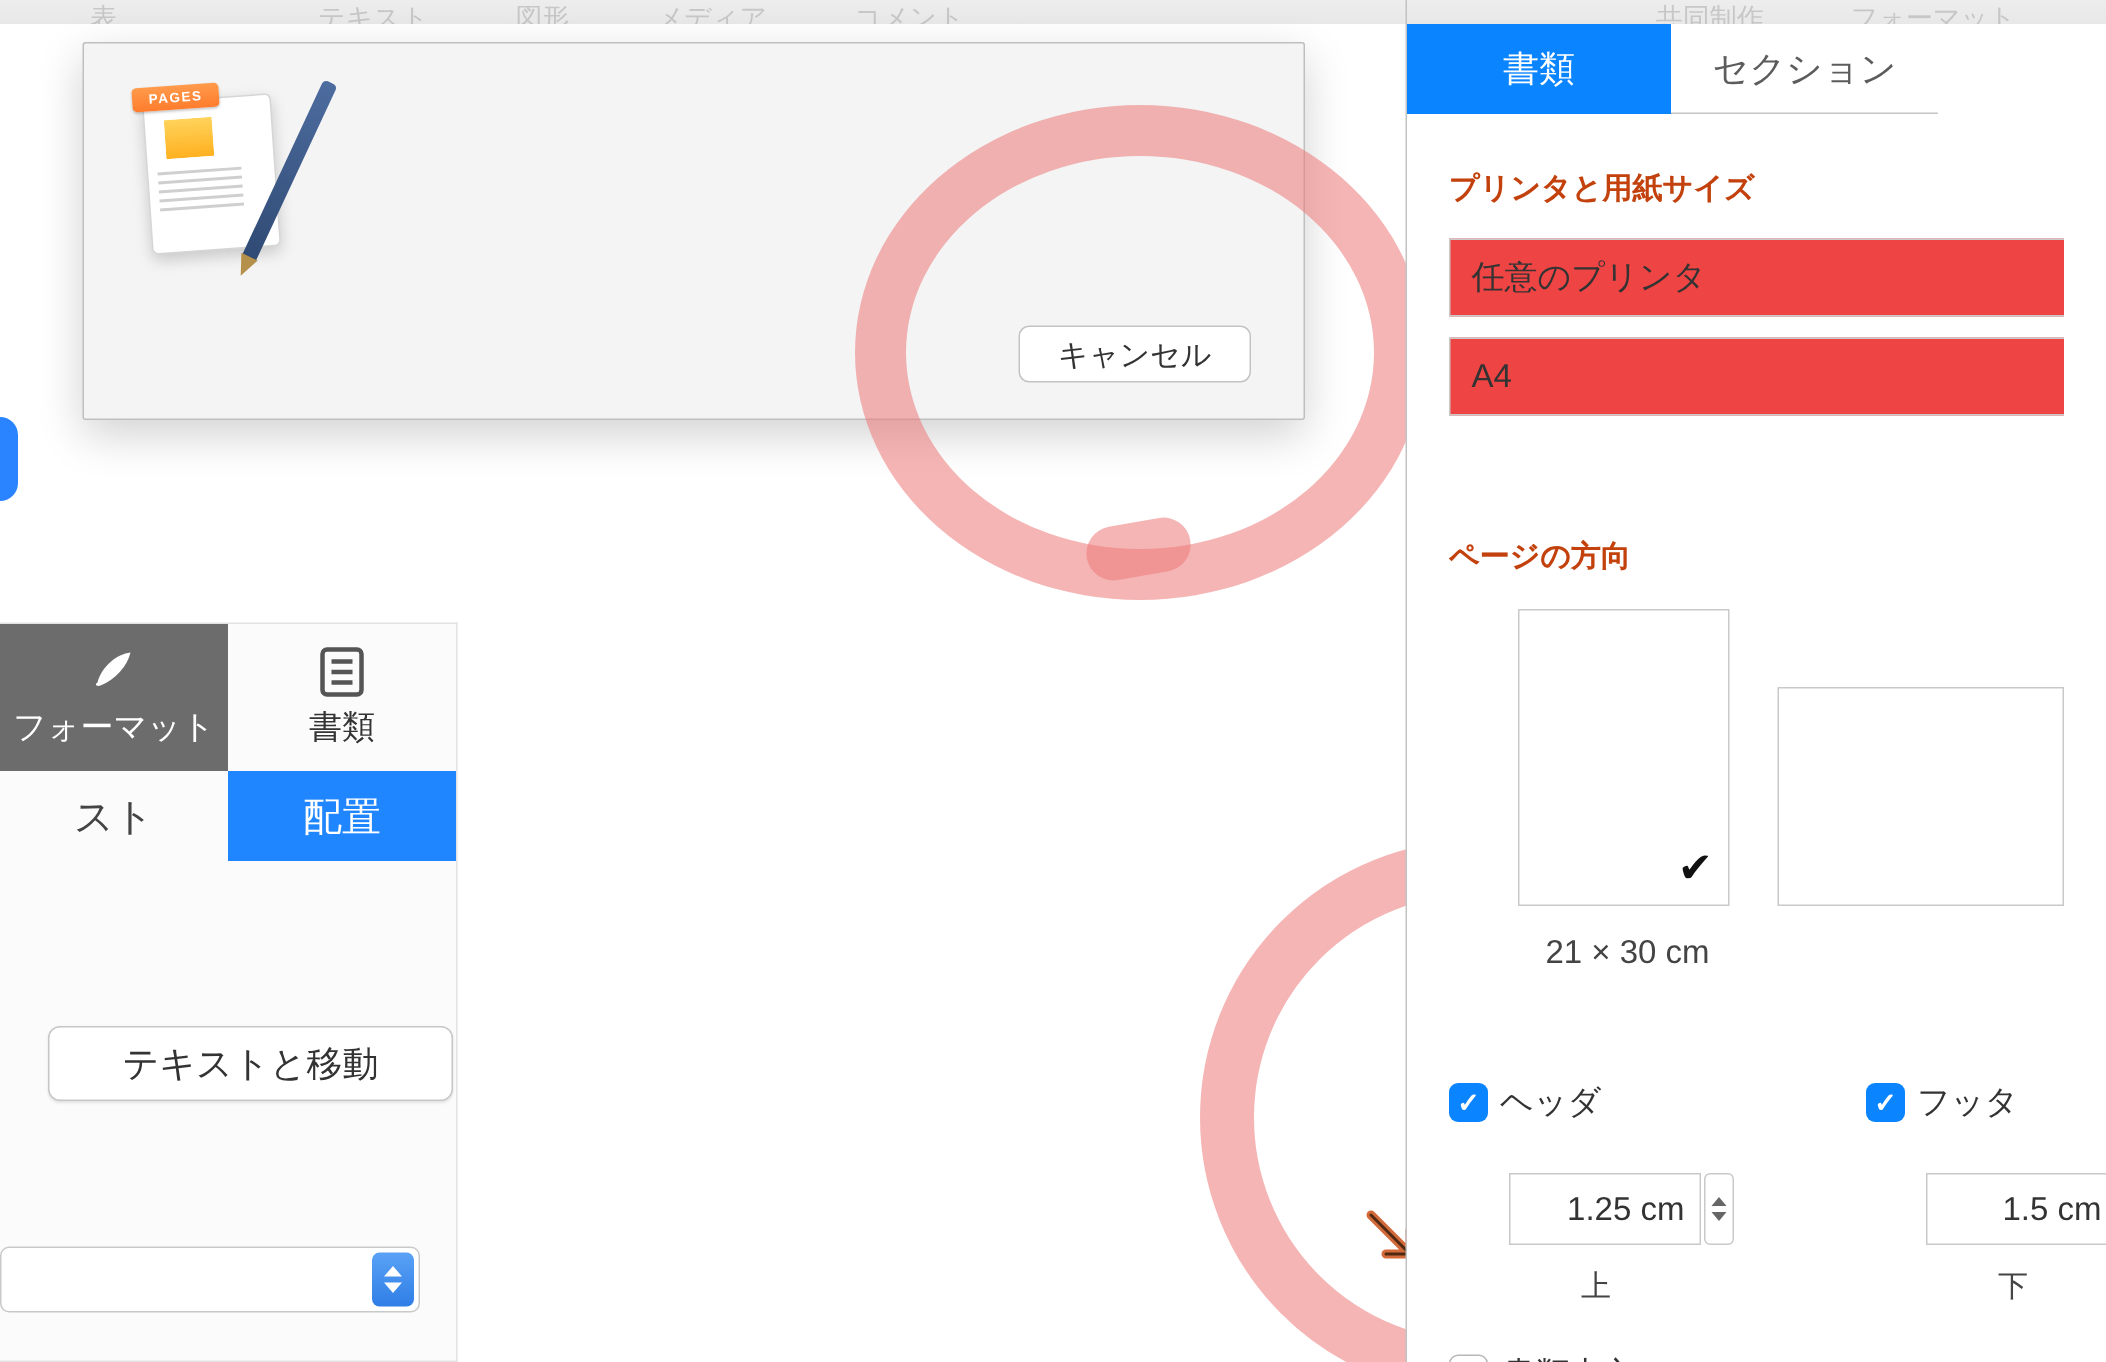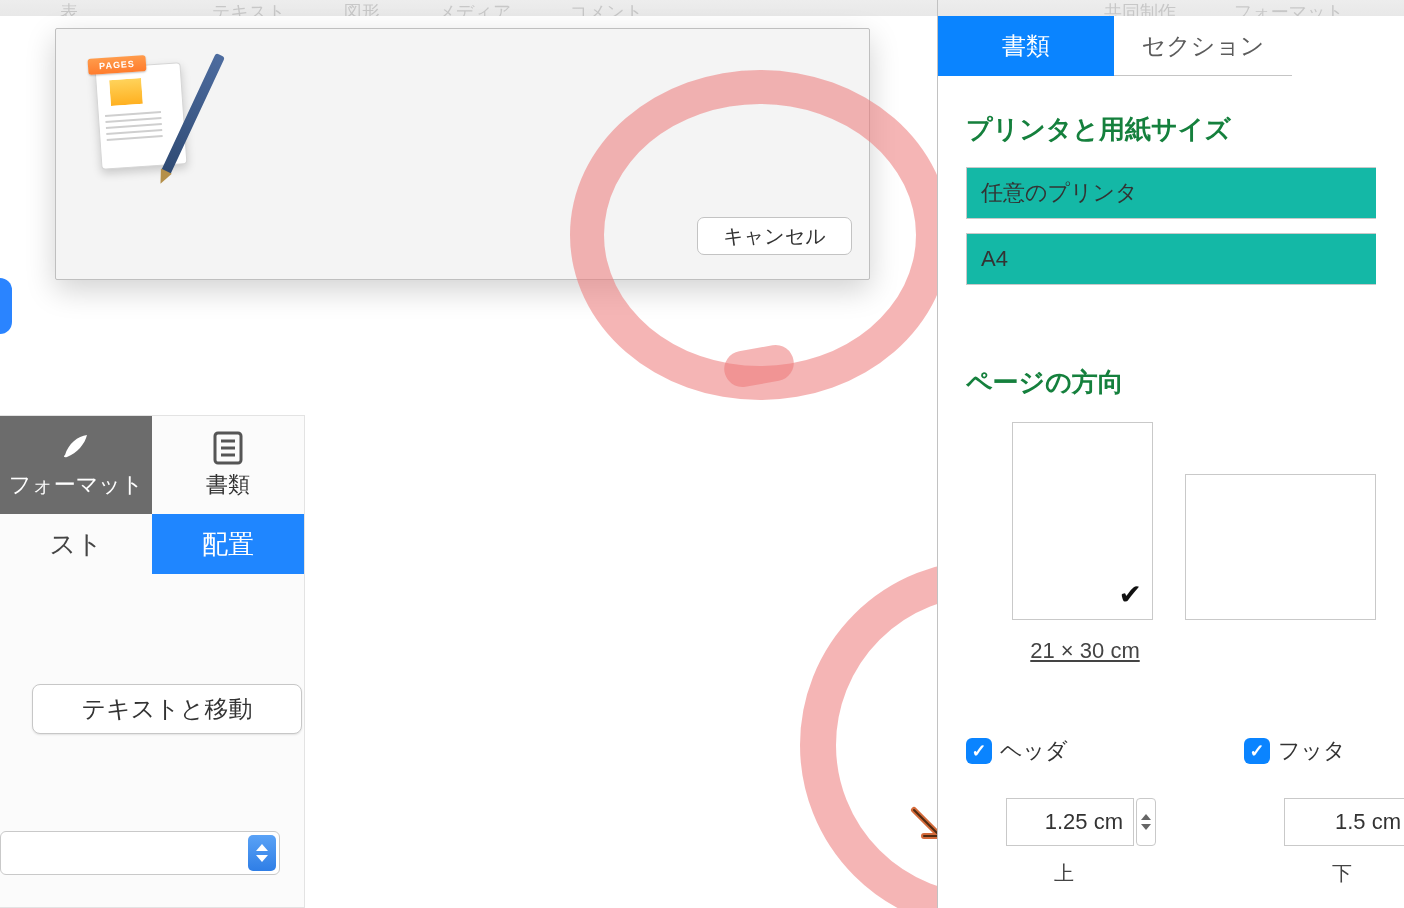--- a/index.html
+++ b/index.html
@@ -59,21 +59,21 @@
       content: ""; position: absolute; bottom: -12px; left: -1px;
       width: 0; height: 0; border-left: 6px solid transparent; border-right: 6px solid transparent;
       border-top: 14px solid #b5904a;
     }
     .dialog-text { flex: 1; padding-top: 2px; }
     .dialog-title {
       font-size: 20px; font-weight: 700; color: #2c2c2c; margin-bottom: 16px;
     }
     .dialog-msg { font-size: 18px; color: #4a4a4a; line-height: 1.55; }
     .dialog-buttons {
-      position: absolute; bottom: 24px; right: 17px; display: flex; gap: 28px;
+      position: absolute; bottom: 24px; right: 35px; display: flex; gap: 28px;
     }
     .btn {
       width: 155px; height: 38px; border-radius: 7px; font-size: 20px;
       display: flex; align-items: center; justify-content: center; cursor: pointer;
     }
     .btn-cancel { background: #fff; border: 1px solid #c3c3c3; color: #333; }
     .btn-primary {
       background: linear-gradient(#63a9f8,#2f7ee6); border: 1px solid #2a72d8; color: #fff;
     }
 
@@ -154,36 +154,36 @@
     .insp-tabs { height: 60px; display: flex; }
     .insp-tab {
       display: flex; align-items: center; justify-content: center;
       font-size: 24px; color: #5c5c5c; border-bottom: 1px solid #c5c5c5;
     }
     .insp-tab:nth-child(1){ width: 176px; }
     .insp-tab:nth-child(2){ width: 178px; }
     .insp-tab:nth-child(3){ flex:1; }
     .insp-tab.active { background: #0a84ff; color: #fff; border-bottom-color: #0a84ff; }
     .insp-section { padding: 36px 28px 0; }
-    .sec-title { font-size: 26px; font-weight: 700; color: #15803d; margin-bottom: 20px; }
+    .sec-title { font-size: 20px; font-weight: 700; color: #c2410c; margin-bottom: 20px; }
     .select-row {
-      position: relative; height: 52px; background: #14b8a6; border: 1px solid #c9c9c9;
+      position: relative; height: 52px; background: #ef4444; border: 1px solid #c9c9c9;
       margin-bottom: 14px; font-size: 22px; color: #333;
       display:flex; align-items:center; padding: 0 14px;
       border-right:none;
     }
     .orientation { margin-top: 80px;}
     .orient-cards { display: flex; gap: 32px; margin-top: 22px; padding-left: 46px;}
     .orient-card {
       border: 1px solid #c9c9c9; background: #fff; position: relative;
     }
     .orient-card.portrait { width: 146px; height: 198px; }
     .orient-card.landscape { width: 198px; height: 146px; margin-top: 52px;}
     .orient-card .check { position: absolute; right: 10px; bottom: 8px; font-size: 28px; color:#111;}
-    .orient-caption { text-align: center; font-size: 22px; color: #444; margin-top: 18px; width: 146px; margin-left: 46px; text-decoration: underline;}
+    .orient-caption { text-align: center; font-size: 22px; color: #444; margin-top: 18px; width: 146px; margin-left: 46px;}
 
     .hdr-ftr { display: flex; gap: 110px; margin-top: 72px; padding-left: 0px;}
     .hf-col { display: flex; flex-direction: column; align-items: flex-start; }
     .hf-check-row{ display:flex; align-items:center; gap:8px;}
     .chk {
       width: 26px; height: 26px; border-radius: 6px; background: #0a84ff;
       display:flex; align-items:center; justify-content:center; color:#fff;
       font-size: 18px; font-weight: 700;
     }
     .chk.empty { background:#fff; border:1px solid #b7b7b7; color:transparent;}

